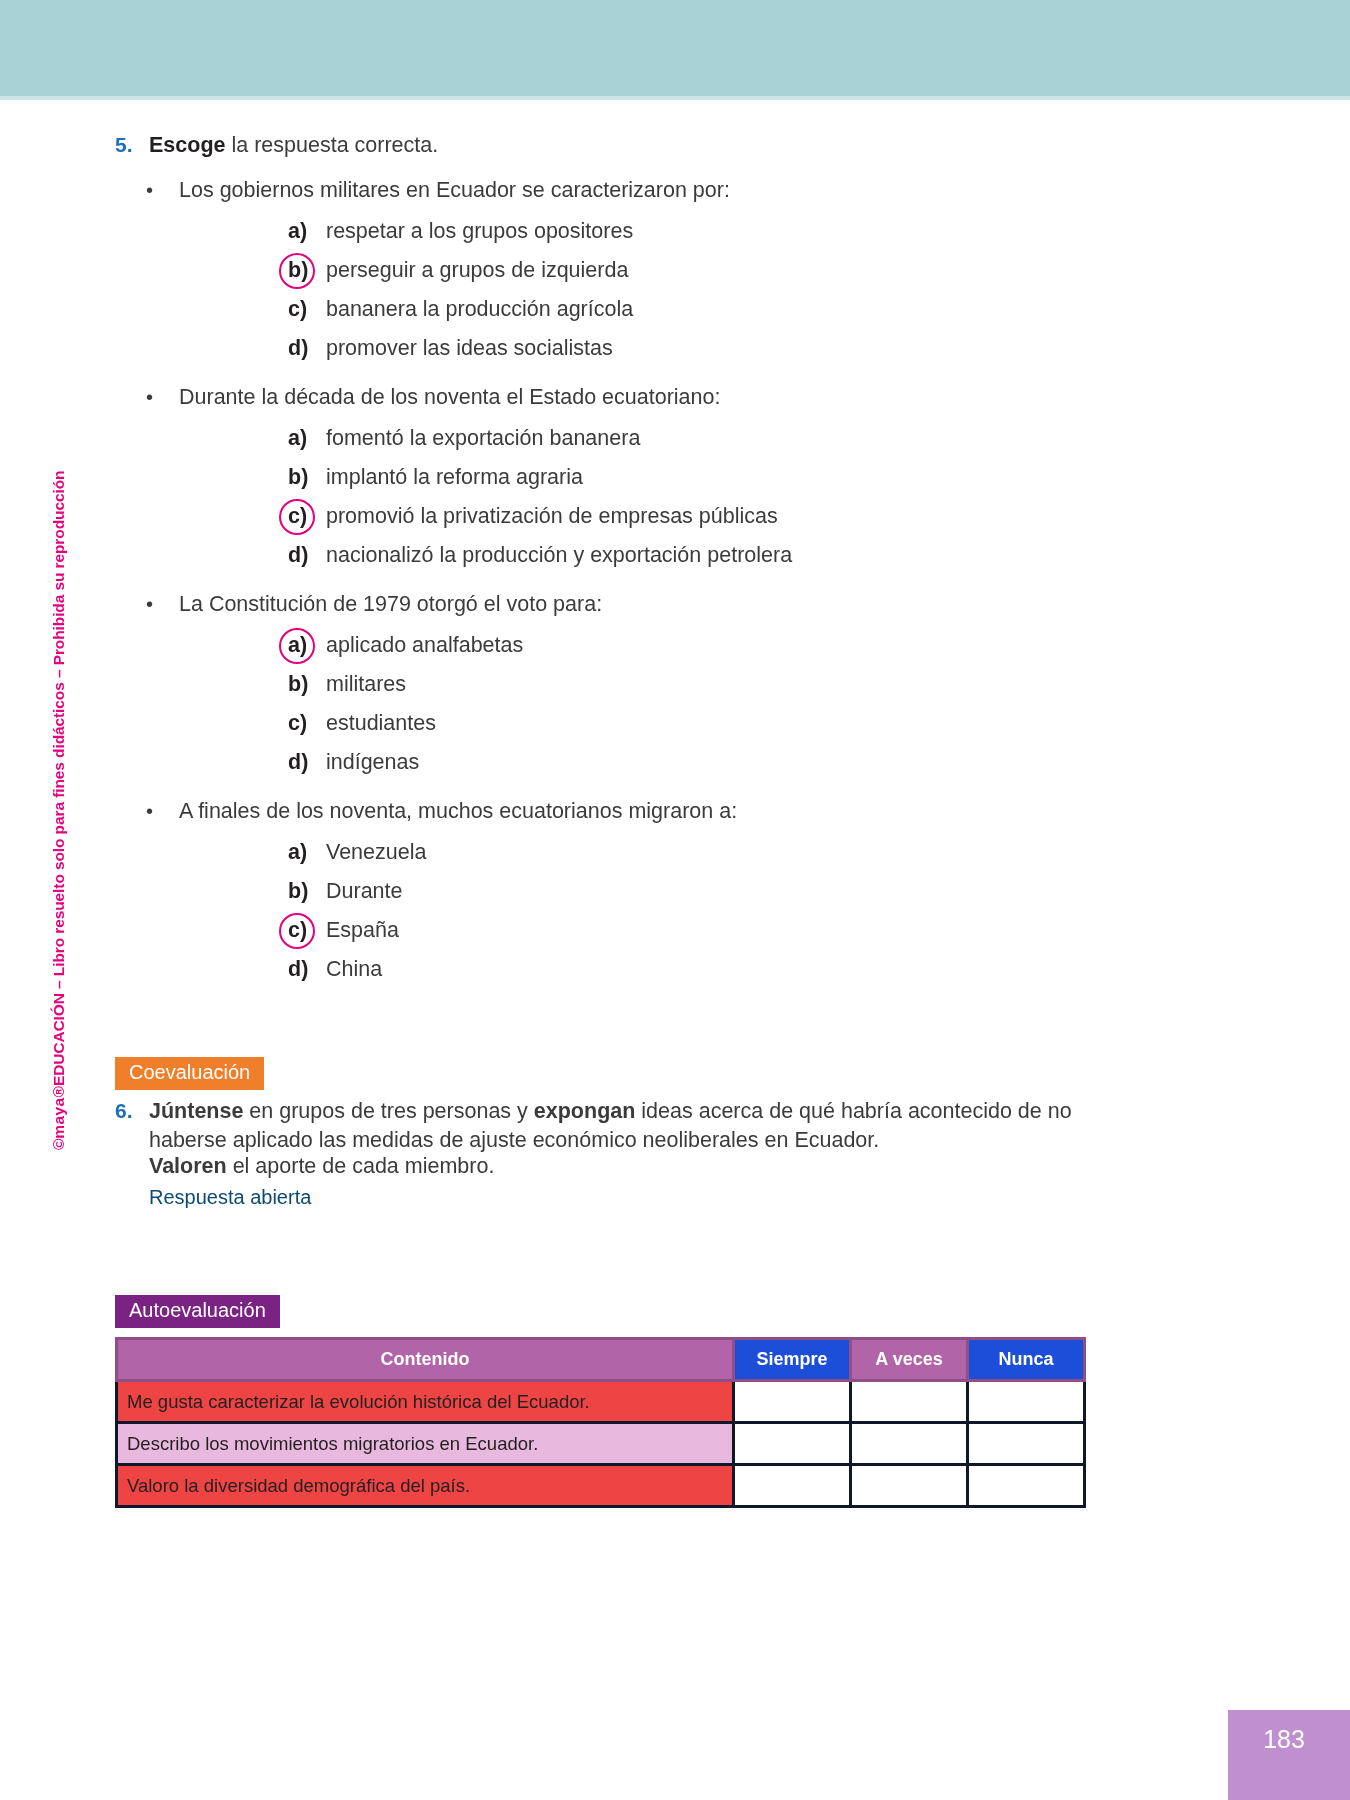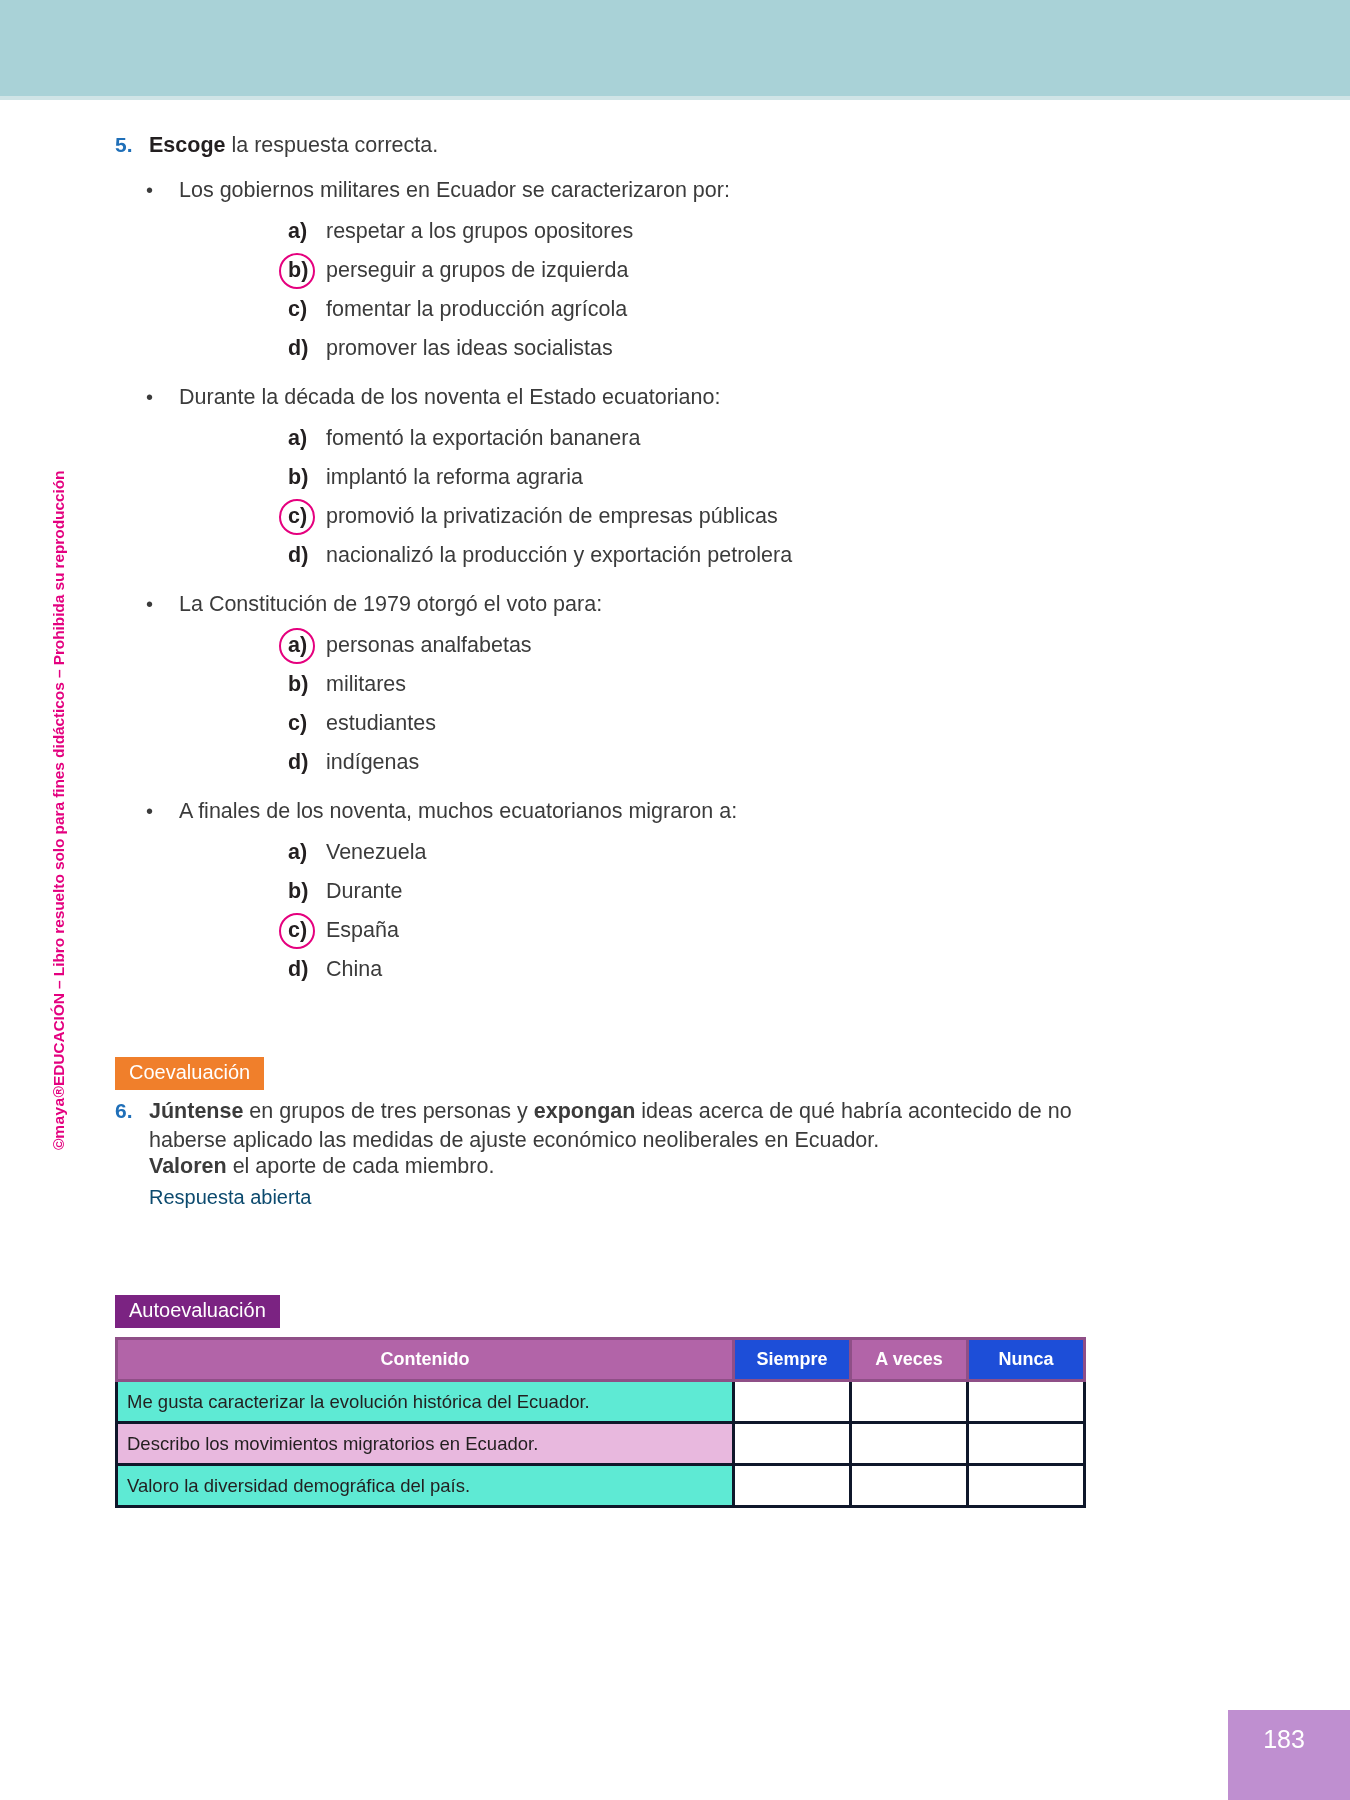--- a/index.html
+++ b/index.html
@@ -195,21 +195,21 @@
   }
   table.auto thead th.col-content { width: 612px; }
   table.auto thead th.col-opt { width: 112px; }
   table.auto thead th.shade { background: #1d4ed8; }
   table.auto td.label {
     padding-left: 9px;
     font-weight: normal;
     color: #231f20;
     font-size: 18.5px;
   }
-  table.auto td.label.teal { background: #5eead4; }
+  table.auto td.label.teal { background: #ef4444; }
   table.auto td.label.pink { background: #e8b8de; margin-top: 43px; }
   table.auto td.blank { background: #ffffff; }
 
   
   .page-tab {
     position: absolute;
     right: 0;
     bottom: 0;
     width: 122px;
     height: 90px;
@@ -262,21 +262,21 @@
       <span class="opt-key circled">
           <span class="ellipse"></span>
           <span class="k">b)</span>
         </span>
       <span class="opt-text">perseguir a grupos de izquierda</span>
     </div>
     <div class="opt-line">
       <span class="opt-key">
           <span class="k">c)</span>
         </span>
-      <span class="opt-text">fomentar la producción agrícola</span>
+      <span class="opt-text">bananera la producción agrícola</span>
     </div>
     <div class="opt-line">
       <span class="opt-key">
           <span class="k">d)</span>
         </span>
       <span class="opt-text">promover las ideas socialistas</span>
     </div>
   </div>
 
   <div class="q-group">
@@ -314,21 +314,21 @@
   <div class="q-group">
     <div class="q-line">
       <span class="q-bullet">•</span>
       <span class="q-text">La Constitución de 1979 otorgó el voto para:</span>
     </div>
     <div class="opt-line">
       <span class="opt-key circled">
           <span class="ellipse"></span>
           <span class="k">a)</span>
         </span>
-      <span class="opt-text">personas analfabetas</span>
+      <span class="opt-text">aplicado analfabetas</span>
     </div>
     <div class="opt-line">
       <span class="opt-key">
           <span class="k">b)</span>
         </span>
       <span class="opt-text">militares</span>
     </div>
     <div class="opt-line">
       <span class="opt-key">
           <span class="k">c)</span>

